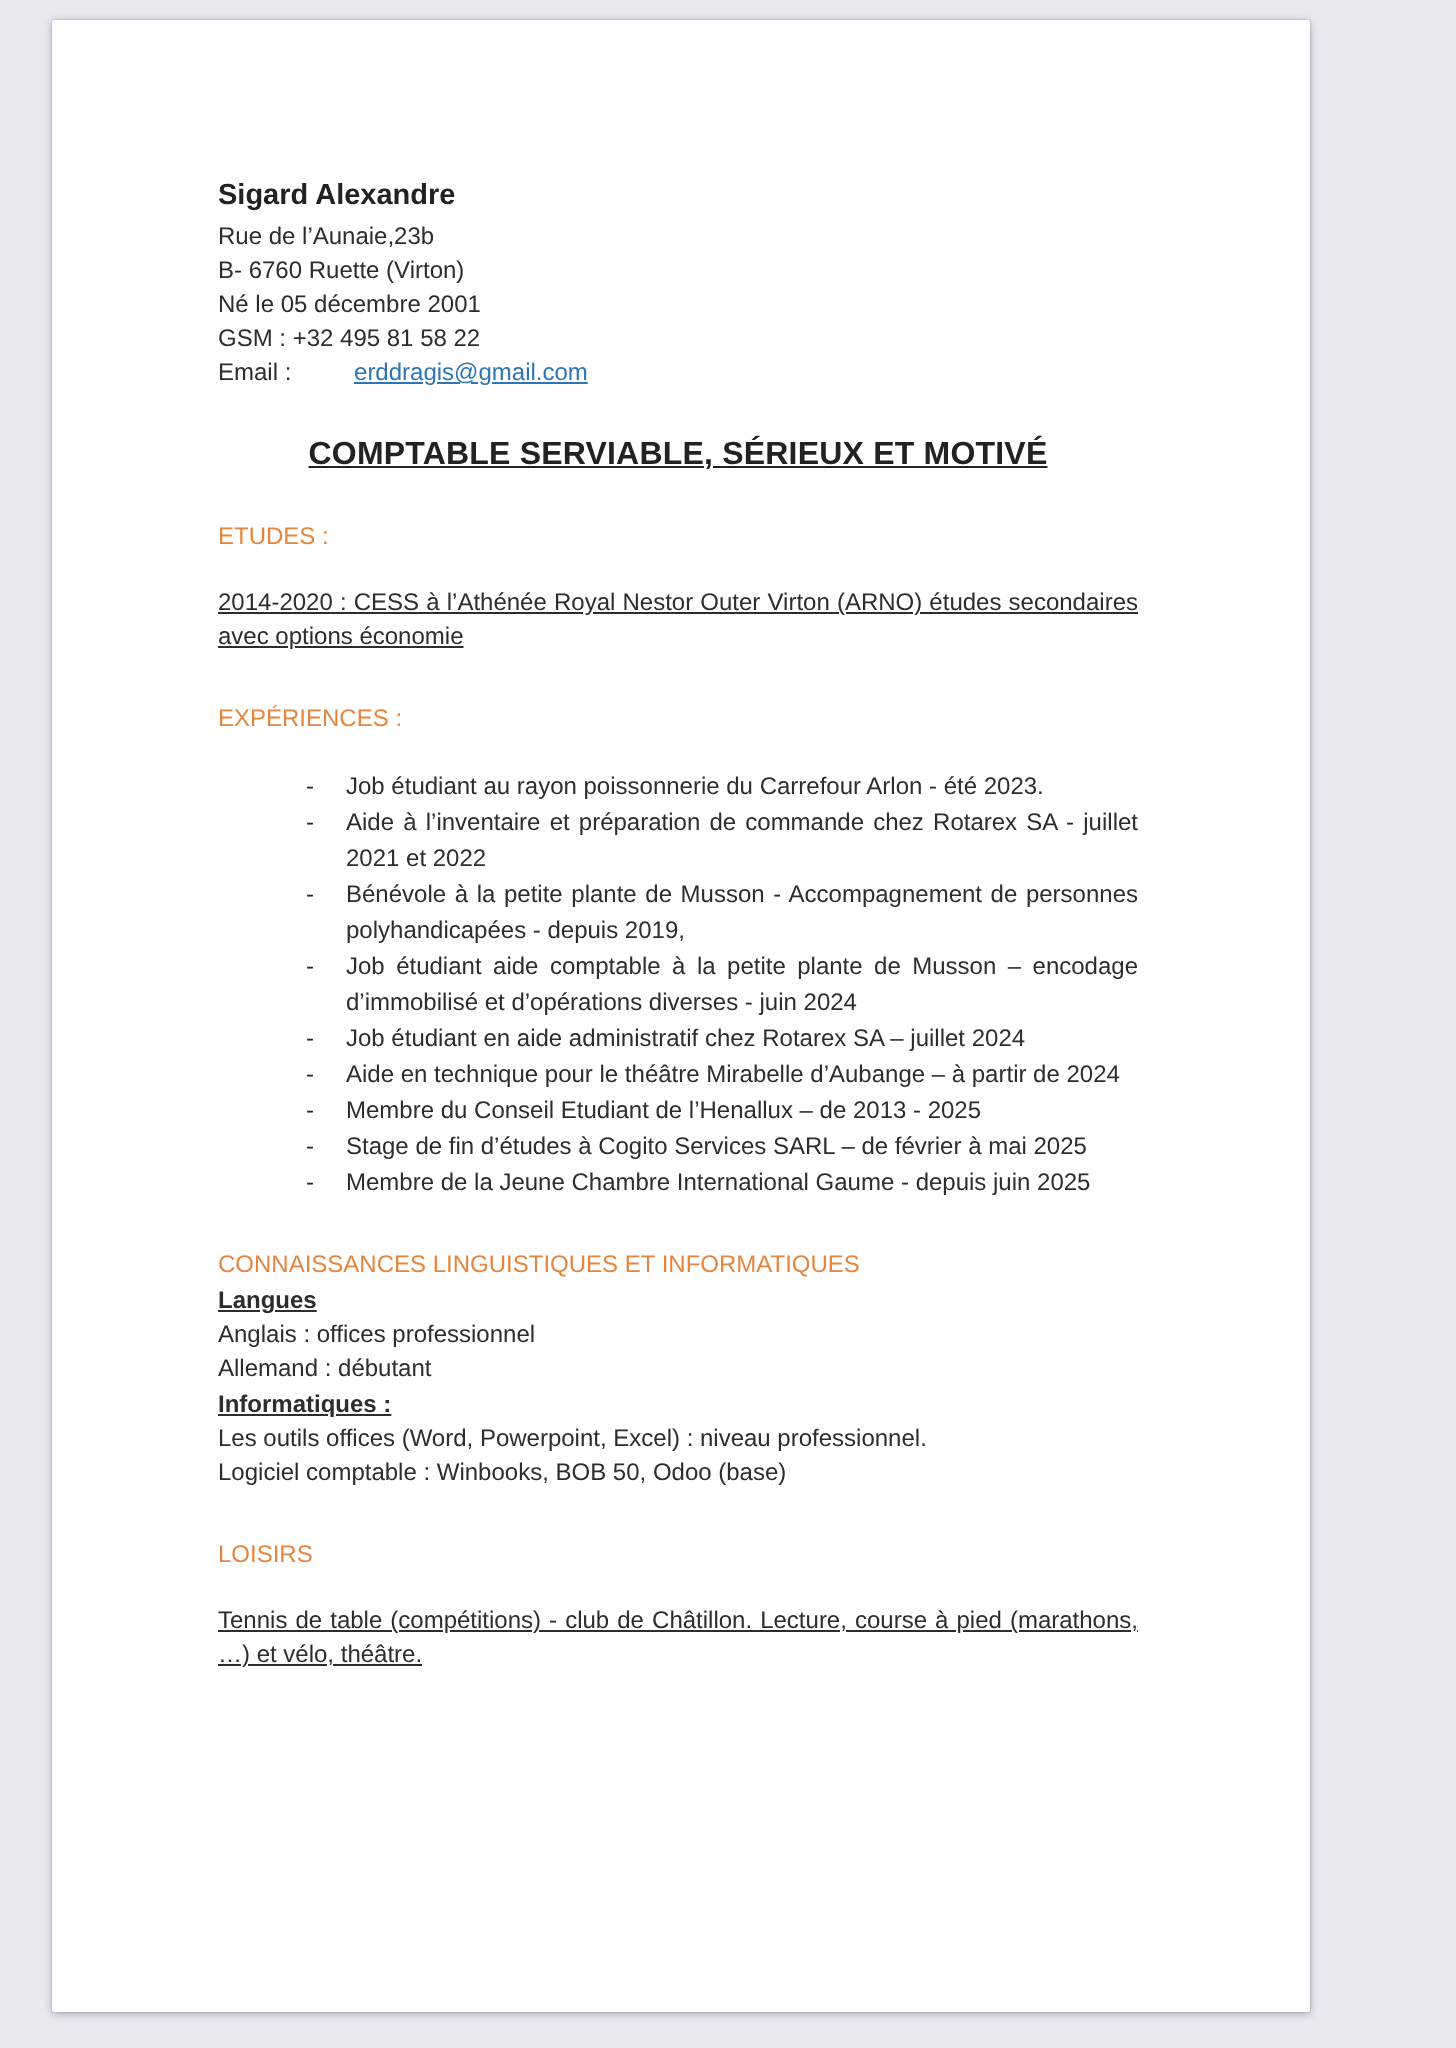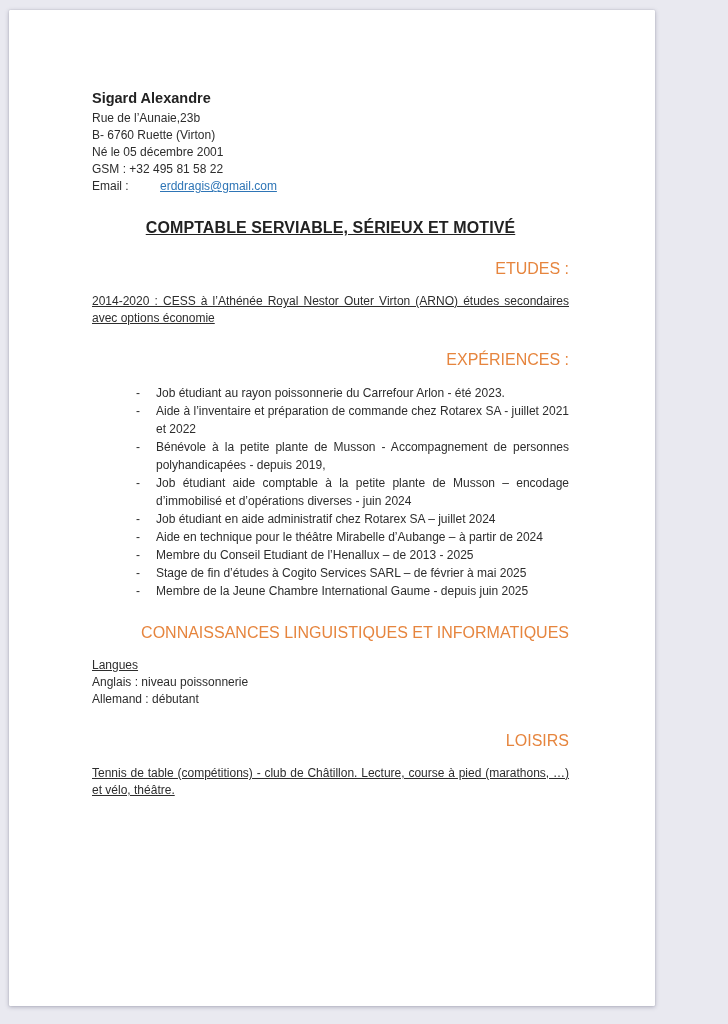--- a/index.html
+++ b/index.html
@@ -5,21 +5,21 @@
   * { margin:0; padding:0; box-sizing:border-box; }
   html,body { width:728px; height:1024px; }
   body {
     background:#e9e9f0;
     font-family:"Liberation Sans", sans-serif;
     color:#2d2d2d;
     overflow:hidden;
   }
   .canvas {
     width:664px; height:1024px;
-    padding:10px 9px 18px 9px;
+    padding:10px 9px 18px 26px;
   }
   .page {
     background:#ffffff;
     width:100%; height:100%;
     border-radius:1px;
     box-shadow:0 1px 4px rgba(100,100,125,.45), 0 0 1px rgba(120,120,140,.6);
     padding:78px 86px 40px 83px;
     font-size:12px;
     line-height:17px;
   }
@@ -40,44 +40,43 @@
     font-size:16px;
     font-weight:bold;
     text-align:center;
     text-decoration:underline;
     color:#222;
     margin-top:24px;
     letter-spacing:.1px;
   }
   h2.sec-heading {
     color:#E6853E;
-    font-size:16px;
+    font-size:12px;
     font-weight:normal;
     line-height:17px;
     margin-top:24px;
-    text-align:right;
   }
   .sec-body { margin-top:16px;text-decoration:underline; }
   p.just { text-align:justify; }
   ul.exp-list {
     list-style:none;
     margin-top:16px;
     padding-left:44px;
   }
   ul.exp-list li {
     display:flex;
     line-height:18px;
   }
   ul.exp-list .dash { width:20px; flex:none; }
   ul.exp-list .li-text { flex:1; text-align:justify; }
   h3.sub-heading {
     font-size:12px;
-    font-weight:normal;
+    font-weight:bold;
     text-decoration:underline;
-    margin-top:16px;
+    margin-top:1px;
   }
   .lang-block p, .info-block p { margin:0; }
   .gap-sm { margin-top:17px; }
   .gap-md { margin-top:22px; }
 </style>
 </head>
 <body>
 
 <div class="canvas">
   <div class="page">
@@ -138,24 +137,29 @@
             <span class="li-text">Membre de la Jeune Chambre International Gaume - depuis juin 2025</span>
           </li>
       </ul>
     </section>
 
     <section>
       <h2 class="sec-heading">CONNAISSANCES LINGUISTIQUES ET INFORMATIQUES</h2>
 
       <div class="lang-block">
         <h3 class="sub-heading">Langues</h3>
-        <p>Anglais : niveau poissonnerie</p>
+        <p>Anglais : offices professionnel</p>
         <p>Allemand : débutant</p>
       </div>
 
+      <div class="info-block">
+        <h3 class="sub-heading gap-sm">Informatiques :</h3>
+        <p>Les outils offices (Word, Powerpoint, Excel) : niveau professionnel.</p>
+        <p>Logiciel comptable : Winbooks, BOB 50, Odoo (base)</p>
+      </div>
     </section>
 
     <section>
       <h2 class="sec-heading gap-md">LOISIRS</h2>
       <p class="sec-body just">Tennis de table (compétitions) - club de Châtillon. Lecture, course à pied (marathons, …) et vélo, théâtre.</p>
     </section>
 
   </div>
 </div>
 

